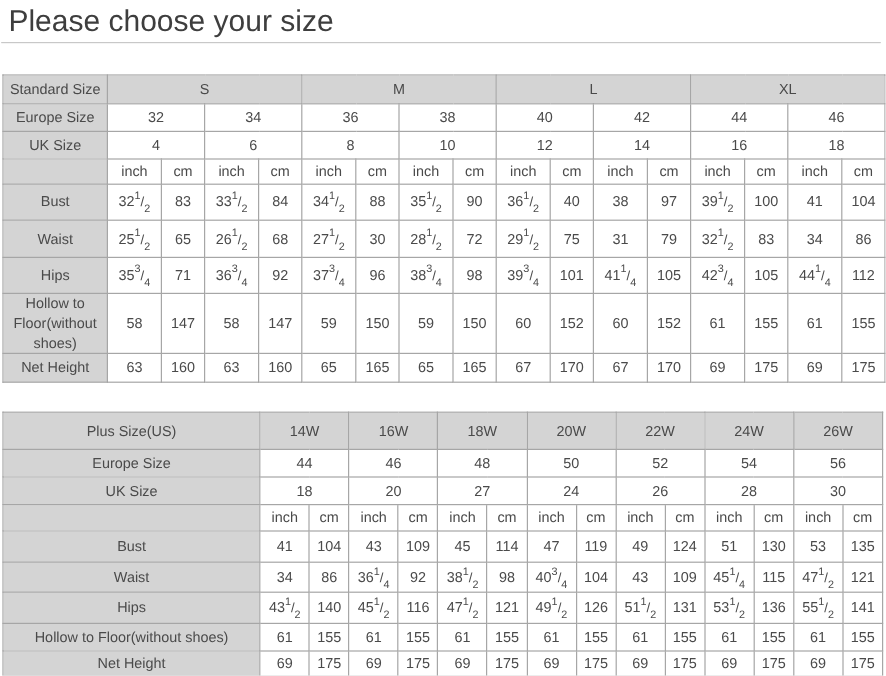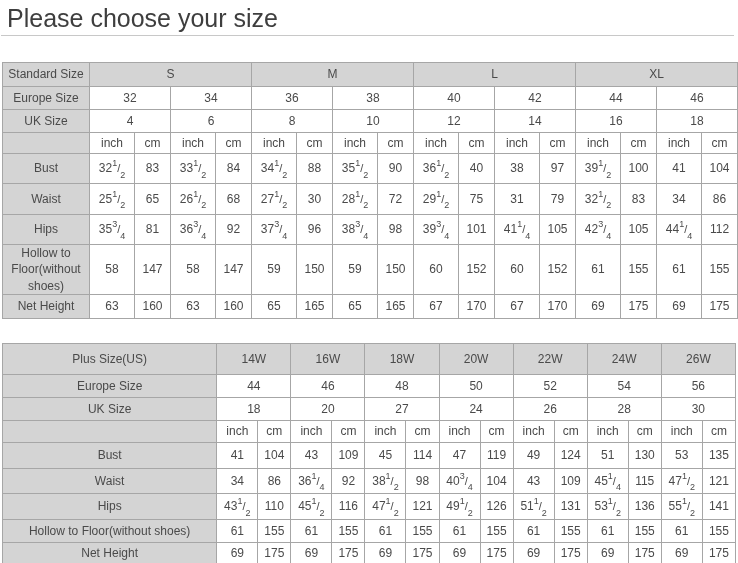--- a/index.html
+++ b/index.html
@@ -146,21 +146,21 @@
           <td>31</td>
           <td>79</td>
           <td>32<sup>1</sup><span class="sl">/</span><sub>2</sub></td>
           <td>83</td>
           <td>34</td>
           <td>86</td>
         </tr>
         <tr style="height:30px">
           <td class="g">Hips</td>
           <td>35<sup>3</sup><span class="sl">/</span><sub>4</sub></td>
-          <td>81</td>
+          <td>71</td>
           <td>36<sup>3</sup><span class="sl">/</span><sub>4</sub></td>
           <td>92</td>
           <td>37<sup>3</sup><span class="sl">/</span><sub>4</sub></td>
           <td>96</td>
           <td>38<sup>3</sup><span class="sl">/</span><sub>4</sub></td>
           <td>98</td>
           <td>39<sup>3</sup><span class="sl">/</span><sub>4</sub></td>
           <td>101</td>
           <td>41<sup>1</sup><span class="sl">/</span><sub>4</sub></td>
           <td>105</td>
@@ -305,21 +305,21 @@
           <td>43</td>
           <td>109</td>
           <td>45<sup>1</sup><span class="sl">/</span><sub>4</sub></td>
           <td>115</td>
           <td>47<sup>1</sup><span class="sl">/</span><sub>2</sub></td>
           <td>121</td>
         </tr>
         <tr style="height:26px">
           <td class="g">Hips</td>
           <td>43<sup>1</sup><span class="sl">/</span><sub>2</sub></td>
-          <td>110</td>
+          <td>140</td>
           <td>45<sup>1</sup><span class="sl">/</span><sub>2</sub></td>
           <td>116</td>
           <td>47<sup>1</sup><span class="sl">/</span><sub>2</sub></td>
           <td>121</td>
           <td>49<sup>1</sup><span class="sl">/</span><sub>2</sub></td>
           <td>126</td>
           <td>51<sup>1</sup><span class="sl">/</span><sub>2</sub></td>
           <td>131</td>
           <td>53<sup>1</sup><span class="sl">/</span><sub>2</sub></td>
           <td>136</td>

